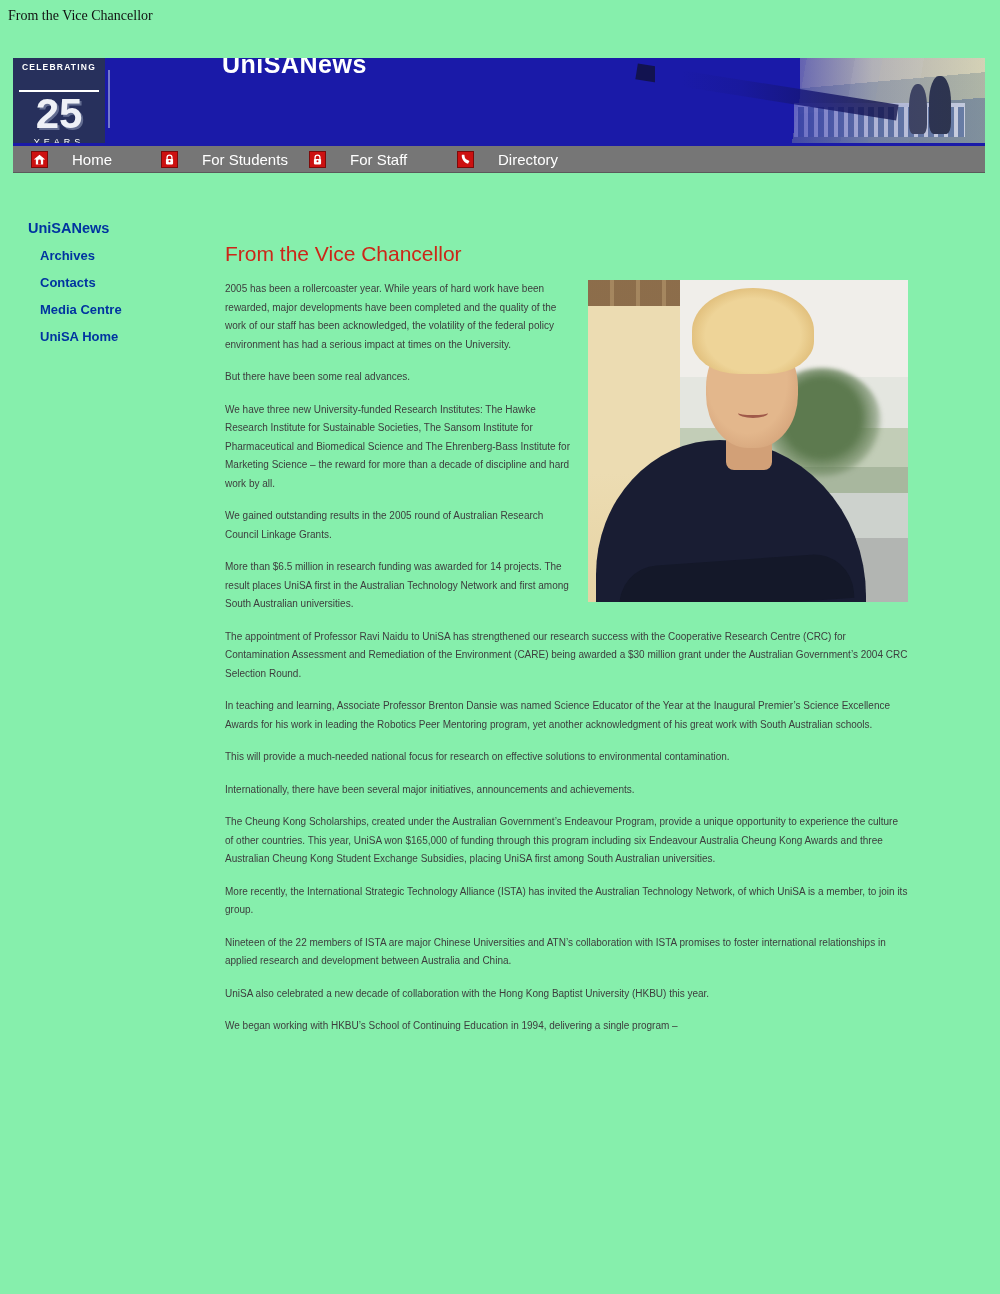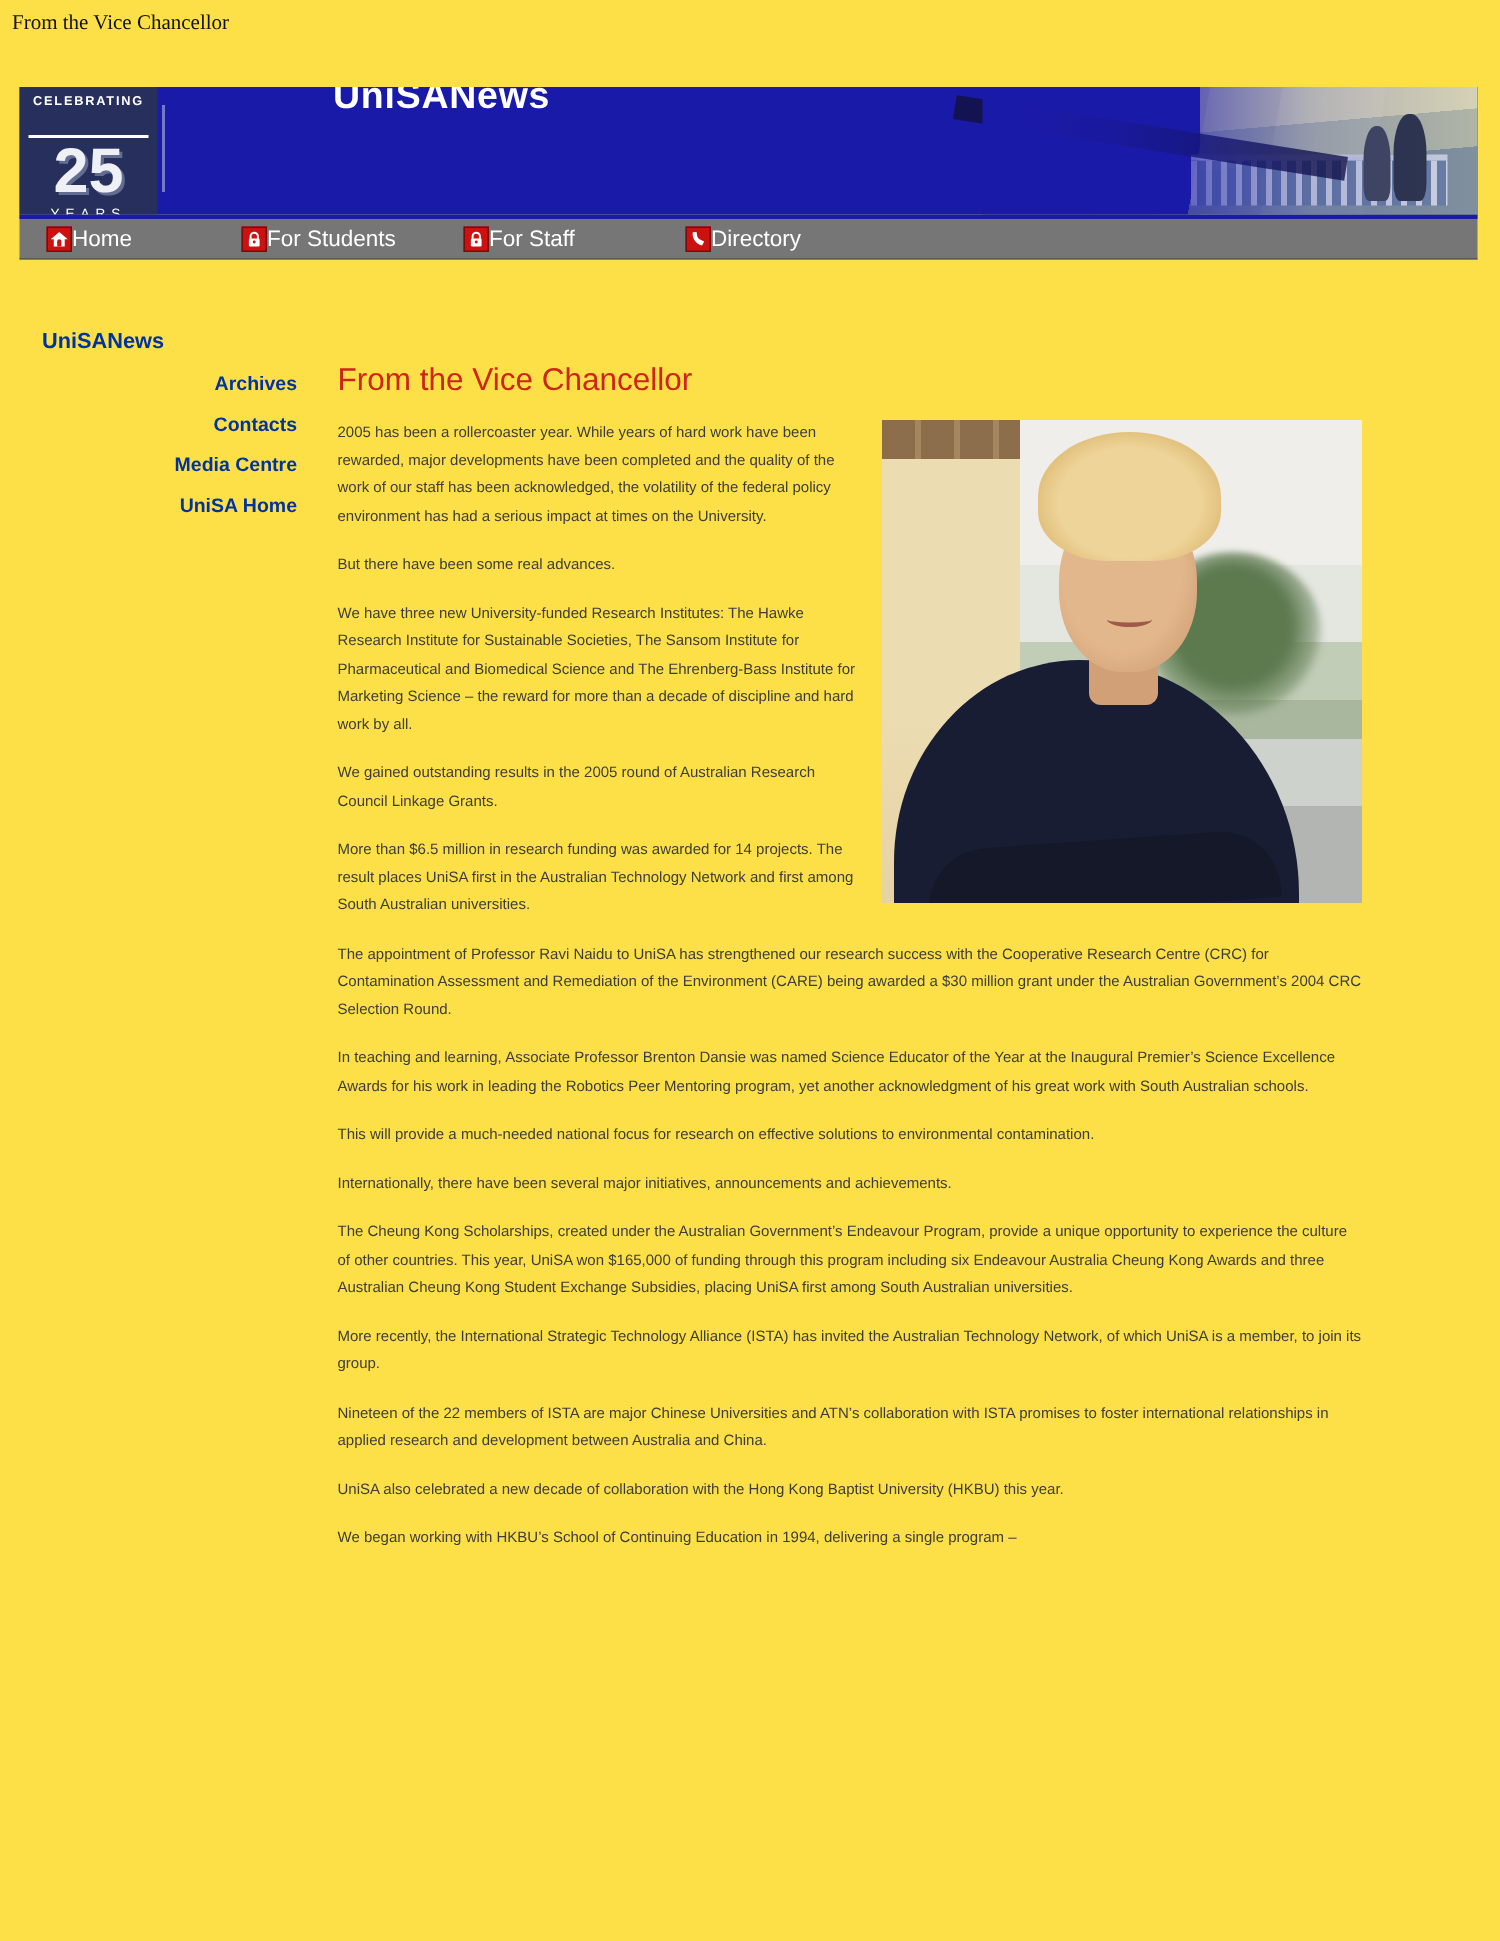--- a/index.html
+++ b/index.html
@@ -1,18 +1,18 @@
 <!DOCTYPE html>
 <html><head>
 <meta charset="utf-8">
 <style>
   * { margin:0; padding:0; box-sizing:border-box; }
   html,body { background:#fff; }
   .page {
-    position:relative; width:1000px; height:1294px; background:#fde047;
+    position:relative; width:1000px; height:1294px; background:#86efac;
     font-family:"Liberation Sans", sans-serif; overflow:hidden;
   }
 
   
   .print-title {
     position:absolute; left:8px; top:8px;
     font-family:"Liberation Serif", serif; font-size:14px; color:#111;
   }
   .print-footer {
     position:absolute; left:8px; top:1266px;
@@ -83,34 +83,34 @@
     background:linear-gradient(90deg, #1a1aa8 0 8%, rgba(26,26,168,.88) 26%, rgba(26,26,168,.55) 46%, rgba(30,30,150,.25) 66%, rgba(30,30,140,.08) 100%);
   }
 
   
   .navbar {
     position:absolute; left:13px; top:143px; width:972px; height:30px;
     background:#767676; border-top:3px solid #1a1aa8; border-bottom:1px solid #5a5a5a;
     display:flex; align-items:center;
   }
   .nav-item {
-    display:flex; align-items:center; gap:0; margin-left:18px; width:130px;
+    display:flex; align-items:center; gap:24px; margin-left:18px; width:130px;
     color:#fff; font-size:15px; cursor:pointer; white-space:nowrap;
   }
   .nav-item:first-child { width:112px; }
   .nav-ico {
     width:17px; height:17px; background:#cc1111; border:1px solid #7d0a0a;
     display:flex; align-items:center; justify-content:center; flex:0 0 auto;
   }
   .nav-ico svg { display:block; }
 
   
   .sidebar { position:absolute; left:28px; top:220px; width:170px; }
   .sidebar-title { color:#0033a0; font-size:14.5px; font-weight:bold; margin-bottom:12px; cursor:pointer; }
-  .sidebar-link { color:#0033a0; font-size:13px; font-weight:bold; margin:0 0 12px 12px; cursor:pointer;text-align:right; }
+  .sidebar-link { color:#0033a0; font-size:13px; font-weight:bold; margin:0 0 12px 12px; cursor:pointer; }
 
   
   .main { position:absolute; left:225px; top:242px; width:683px; }
   .article-title { color:#cc2618; font-size:21px; font-weight:400; margin-bottom:14px; }
   .article-body { font-size:10px; line-height:18.5px; color:#3d3d3d; }
   .article-body p { margin:0 0 14px 0; }
 
   .vc-photo {
     float:right; width:320px; height:322px; margin:0 0 14px 15px;
     position:relative; overflow:hidden; background:#e8e6df;

